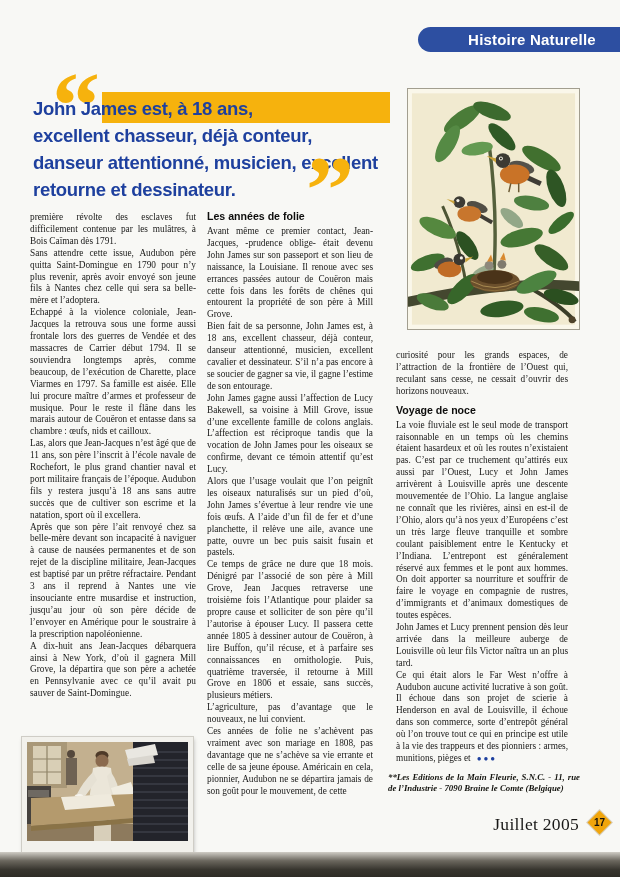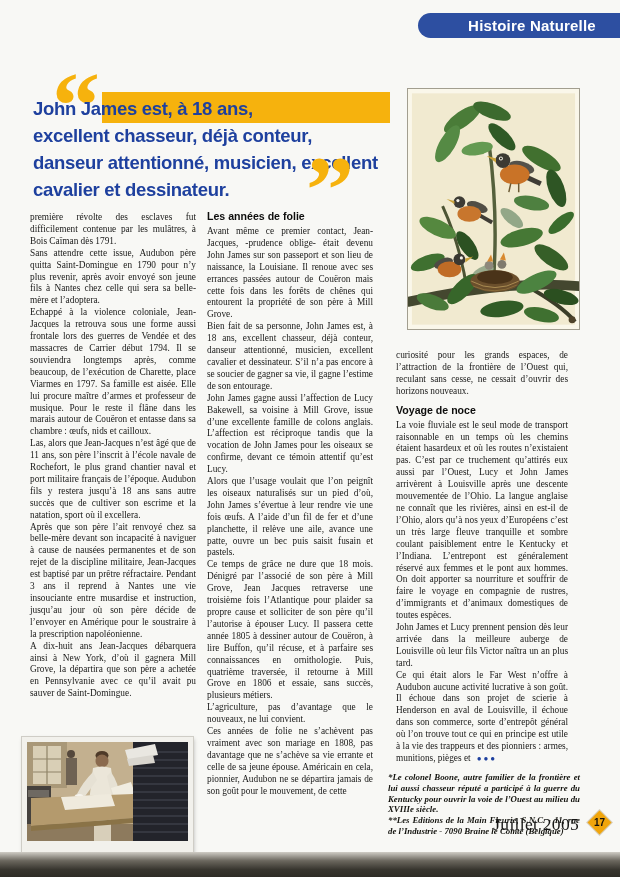--- a/index.html
+++ b/index.html
@@ -4,21 +4,21 @@
 <style>
   * { margin:0; padding:0; box-sizing:border-box; }
   html,body { background:#e8e8e4; }
   .page {
     position:relative; width:620px; height:877px; margin:0 auto;
     background:#f8f8f5; overflow:hidden;
     font-family:"Liberation Serif", serif; color:#1b1b1a;
   }
   
   .banner {
-    position:absolute; top:13px; left:418px; right:0; height:25px;
+    position:absolute; top:27px; left:418px; right:0; height:25px;
     background:var(--banner-blue,#2d4fa1);
     border-radius:13px 0 0 13px;
     display:flex; align-items:center; justify-content:center;
     padding-left:26px;
   }
   .banner span {
     font-family:"Liberation Sans", sans-serif; font-weight:bold;
     font-size:15px; color:#fff; letter-spacing:.2px; white-space:nowrap;
   }
   
@@ -114,21 +114,21 @@
   <div class="banner">
     <span>Histoire Naturelle</span>
   </div>
 
   <div class="quote-band"></div>
   <span class="open-quote">“</span>
   <div class="pull-quote">
     <div>John James est, à 18 ans,</div>
     <div>excellent chasseur, déjà conteur,</div>
     <div>danseur attentionné, musicien, excellent</div>
-    <div>cavalier et dessinateur.</div>
+    <div>retourne et dessinateur.</div>
   </div>
   <span class="close-quote">”</span>
 
   <figure class="illustration">
     <svg viewBox="0 0 173 242" width="171" height="240">
       <rect width="173" height="242" fill="#f1ead0"></rect>
       <rect x="1" y="1" width="171" height="240" fill="none" stroke="#faf7ea" stroke-width="6"></rect>
 
       <path d="M0,215 C45,205 110,193 173,199" stroke="#44472f" stroke-width="10" fill="none" stroke-linecap="round"></path>
       <path d="M120,199 C140,210 158,222 169,235" stroke="#3a3d28" stroke-width="4" fill="none"></path>
@@ -216,21 +216,20 @@
 
   <div class="col col3">
     <p>curiosité pour les grands espaces, de l’attraction de la frontière de l’Ouest qui, reculant sans cesse, ne cessait d’ouvrir des horizons nouveaux.</p>
     <h3 class="col-heading">Voyage de noce</h3>
     <p>La voie fluviale est le seul mode de transport raisonnable en un temps où les chemins étaient hasardeux et où les routes n’existaient pas. C’est par ce truchement qu’attirés eux aussi par l’Ouest, Lucy et John James arrivèrent à Louisville après une descente mouvementée de l’Ohio. La langue anglaise ne connaît que les rivières, ainsi en est-il de l’Ohio, alors qu’à nos yeux d’Européens c’est un très large fleuve tranquille et sombre coulant paisiblement entre le Kentucky et l’Indiana. L’entrepont est généralement réservé aux femmes et le pont aux hommes. On doit apporter sa nourriture et souffrir de faire le voyage en compagnie de rustres, d’immigrants et d’animaux domestiques de toutes espèces.</p>
     <p>John James et Lucy prennent pension dès leur arrivée dans la meilleure auberge de Louisville où leur fils Victor naîtra un an plus tard.</p>
     <p><span>Ce qui était alors le Far West n’offre à Audubon aucune activité lucrative à son goût. Il échoue dans son projet de scierie à Henderson en aval de Louisville, il échoue dans son commerce, sorte d’entrepôt général où l’on trouve tout ce qui en principe est utile à la vie des trappeurs et des pionniers : armes, munitions, pièges et</span><span class="dots">●●●</span></p>
   </div>
 
   <div class="footnotes">
-    <p>*Le colonel Boone, autre familier de la frontière et lui aussi chasseur réputé a participé à la guerre du Kentucky pour ouvrir la voie de l’Ouest au milieu du XVIIIe siècle.</p>
     <p>**Les Editions de la Main Fleurie, S.N.C. - 11, rue de l’Industrie - 7090 Braine le Comte (Belgique)</p>
   </div>
 
   <div class="footer">
     <span class="date">Juillet 2005</span>
     <span class="page-diamond">
       <span class="num">17</span>
     </span>
   </div>
 

